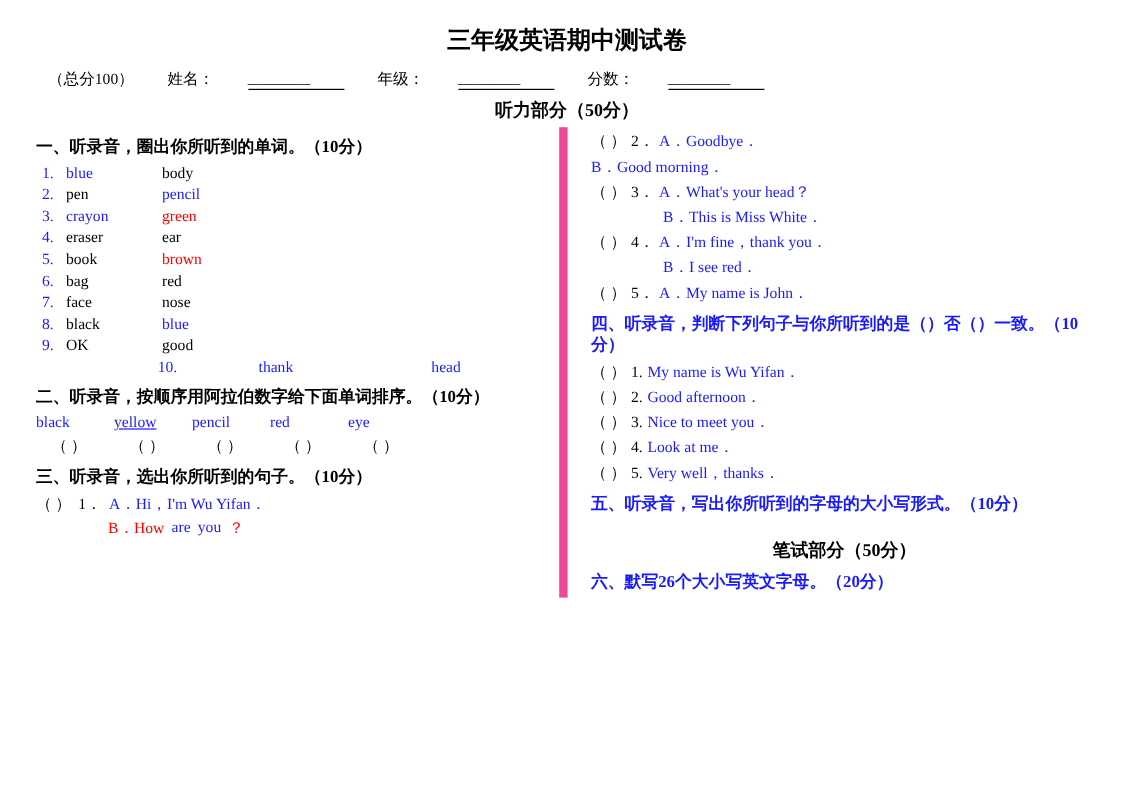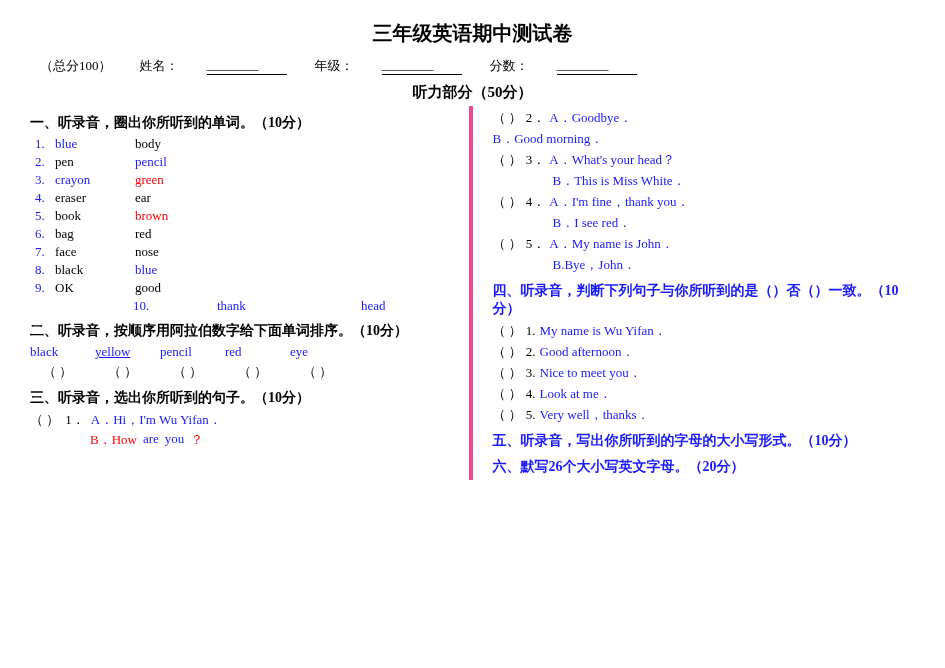--- a/index.html
+++ b/index.html
@@ -38,21 +38,21 @@
       font-size: 15px;
       margin: 4px 0;
     }
     .two-col {
       display: flex;
       gap: 0;
     }
     .left-col {
       width: 50%;
       padding-right: 15px;
-      border-right: 4px solid #ec4899;
+      border-right: 7px solid #ec4899;
     }
     .right-col {
       width: 50%;
       padding-left: 20px;
     }
     .section-label {
       font-weight: bold;
       font-size: 14px;
       margin: 8px 0 4px 0;
       color: #000;
@@ -266,21 +266,20 @@
           <span class="bracket">（  ）</span>
           <span class="num">4．</span>
           <span class="blue">A．I'm fine，thank  you．</span>
         </div>
         <div style="padding-left: 60px; font-size: 13px; margin: 2px 0px; color: rgb(26, 26, 255);">B．I  see  red．</div>
         <div class="right-sentence">
           <span class="bracket">（  ）</span>
           <span class="num">5．</span>
           <span class="blue">A．My  name  is  John．</span>
         </div>
-        <div style="padding-left: 60px; font-size: 13px; margin: 2px 0px; color: rgb(26, 26, 255);">B.Bye，John．</div>
       </div>
 
     <div class="section-label-blue">四、听录音，判断下列句子与你所听到的是（）否（）一致。（10分）</div>
     <div id="section4-items">
         <div class="right-sentence">
           <span class="bracket">（  ）</span>
           <span class="num">1.</span>
           <span class="blue">My  name  is  Wu  Yifan．</span>
         </div>
         <div class="right-sentence">
@@ -300,16 +299,17 @@
         </div>
         <div class="right-sentence">
           <span class="bracket">（  ）</span>
           <span class="num">5.</span>
           <span class="blue">Very well，thanks．</span>
         </div>
       </div>
 
     <div class="section-label-blue">五、听录音，写出你所听到的字母的大小写形式。（10分）</div>
 
+    <div class="part-title-center">笔试部分（50分）</div>
 
     <div class="section-label-blue">六、默写26个大小写英文字母。（20分）</div>
   </div>
 </div>
 
 </body></html>

